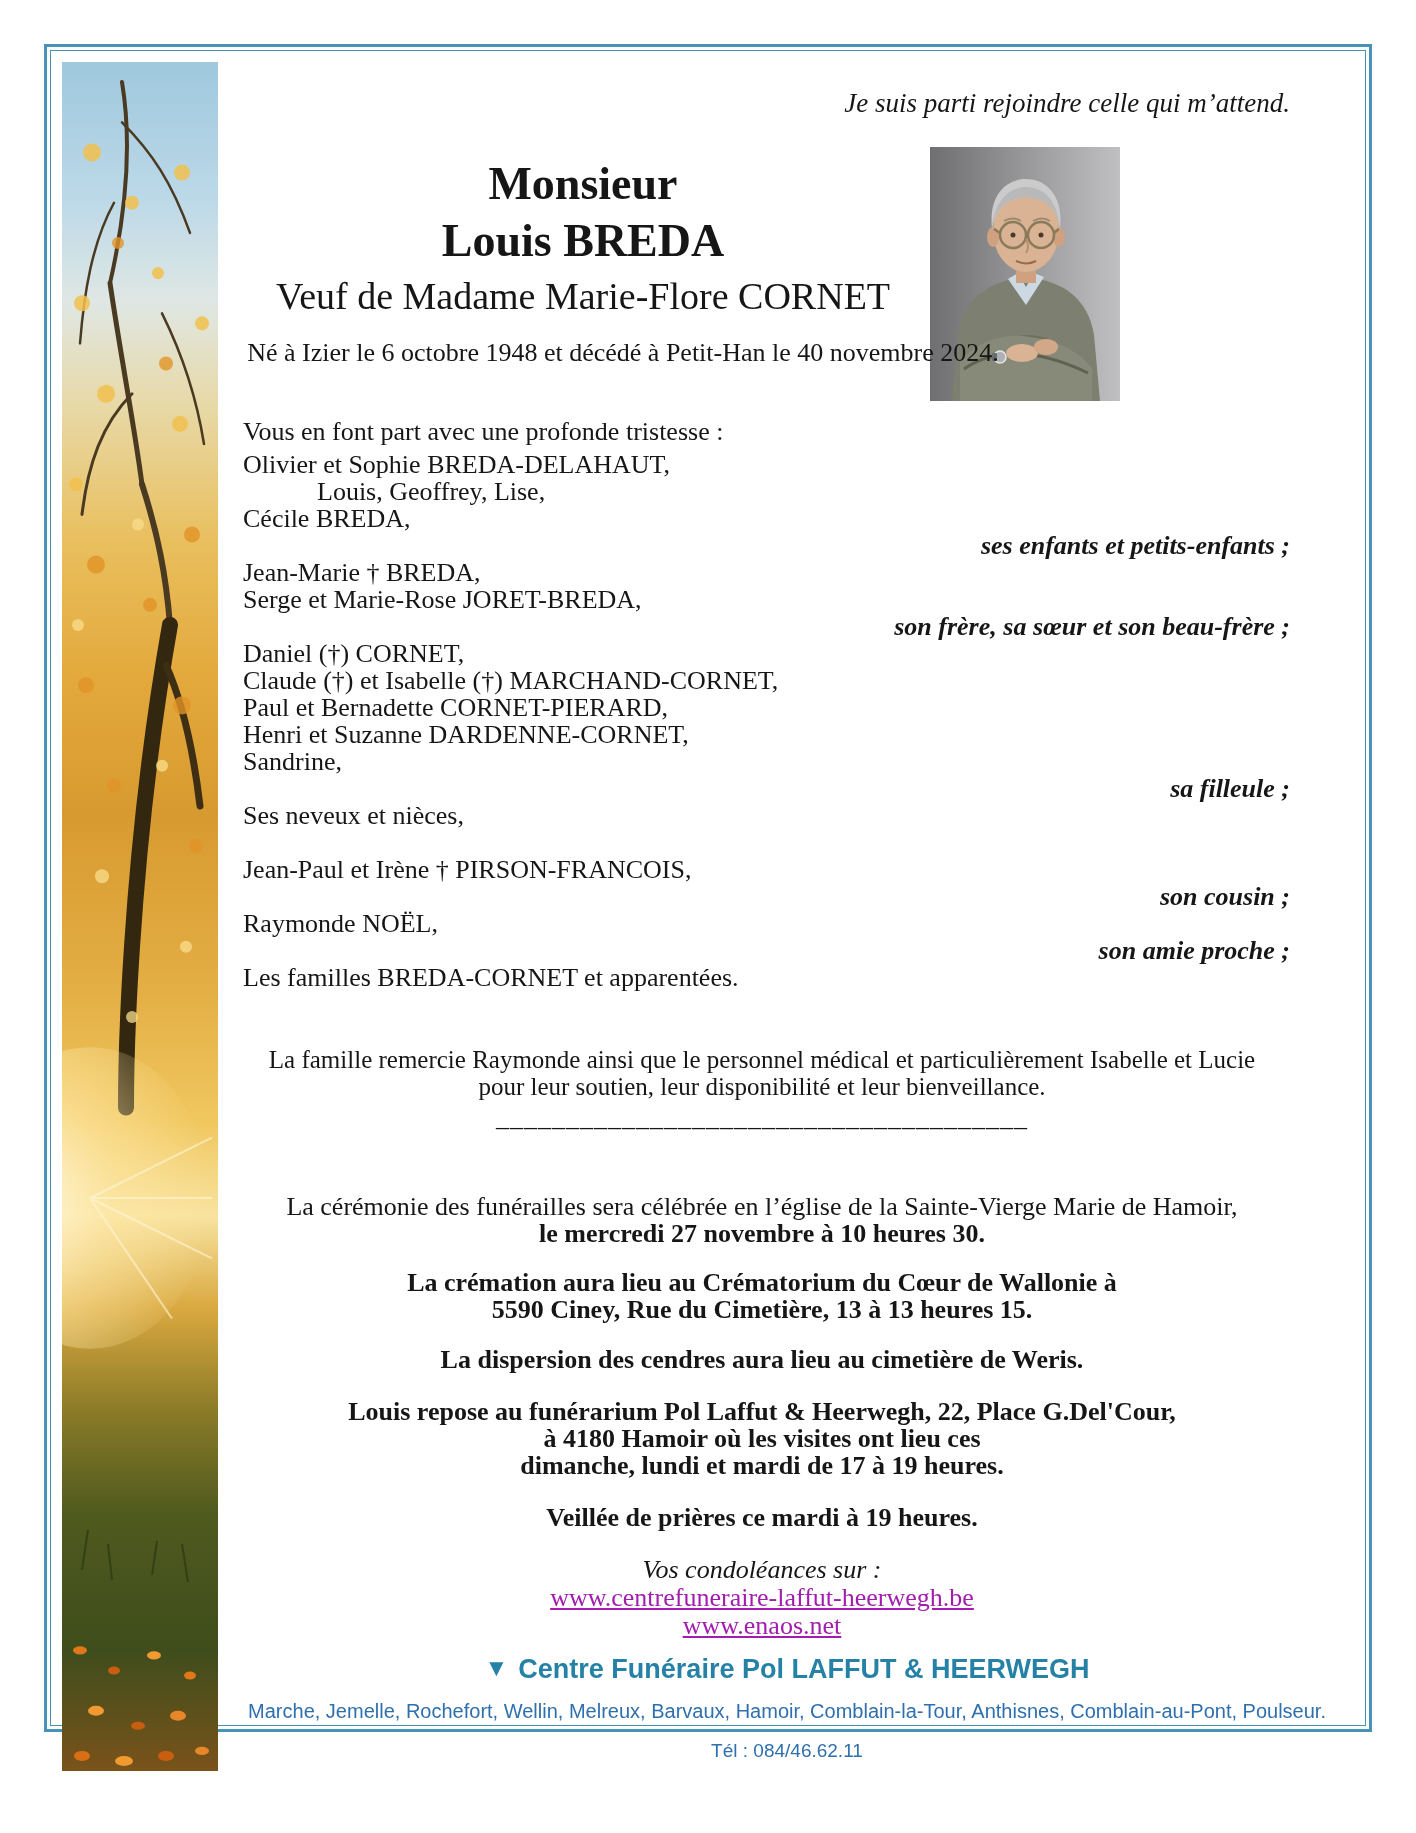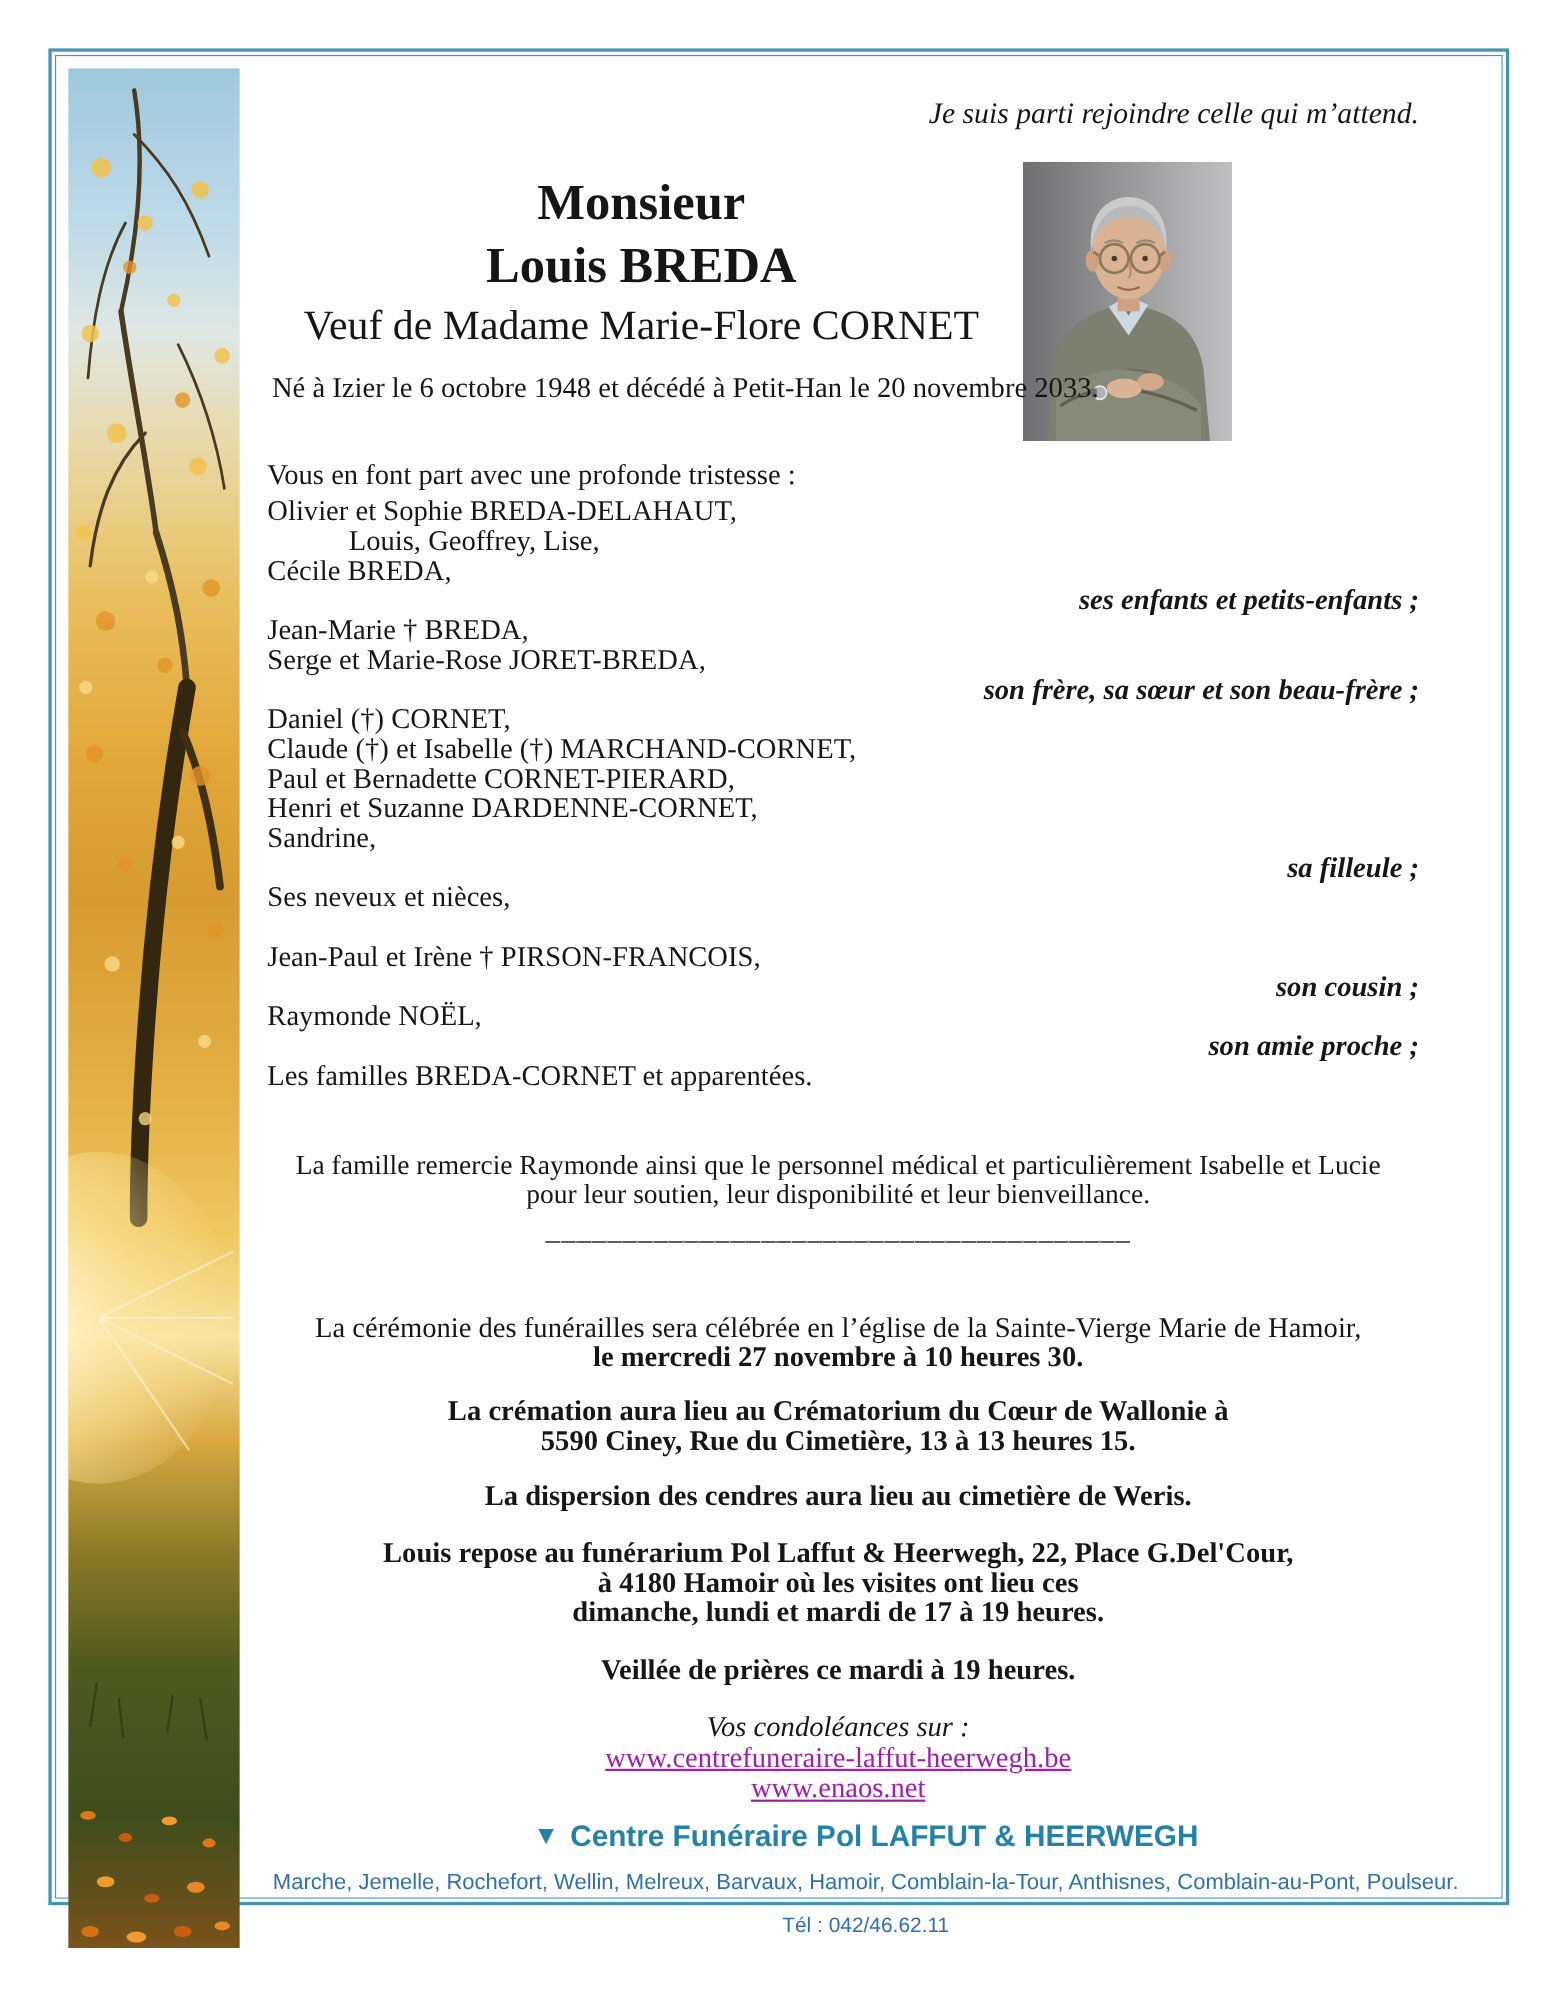--- a/index.html
+++ b/index.html
@@ -213,21 +213,21 @@
   </div>
 
   <div class="quote">Je suis parti rejoindre celle qui m’attend.</div>
 
   <div class="titles">
     <div class="title-main">Monsieur</div>
     <div class="title-main">Louis BREDA</div>
     <div class="subtitle">Veuf de Madame Marie-Flore CORNET</div>
   </div>
 
-  <div class="birth">Né à Izier le 6 octobre 1948 et décédé à Petit-Han le 20 novembre 2033.</div>
+  <div class="birth">Né à Izier le 6 octobre 1948 et décédé à Petit-Han le 40 novembre 2024.</div>
   <div class="intro">Vous en font part avec une profonde tristesse :</div>
 
   <div class="family">
     <div class="name">Olivier et Sophie BREDA-DELAHAUT,</div>
     <div class="name-indent">Louis, Geoffrey, Lise,</div>
     <div class="name">Cécile BREDA,</div>
     <div class="relation">ses enfants et petits-enfants ;</div>
     <div class="name">Jean-Marie † BREDA,</div>
     <div class="name">Serge et Marie-Rose JORET-BREDA,</div>
     <div class="relation">son frère, sa sœur et son beau-frère ;</div>
@@ -271,15 +271,15 @@
   <div class="cblock condolences">
     <div class="lbl">Vos condoléances sur :</div>
     <div><a href="#">www.centrefuneraire-laffut-heerwegh.be</a></div>
     <div><a href="#">www.enaos.net</a></div>
   </div>
 
   <div class="brand">
     <span class="tri">▼</span><span>Centre Funéraire Pol LAFFUT &amp; HEERWEGH</span>
   </div>
   <div class="cities">Marche, Jemelle, Rochefort, Wellin, Melreux, Barvaux, Hamoir, Comblain-la-Tour, Anthisnes, Comblain-au-Pont, Poulseur.</div>
-  <div class="phone">Tél : 042/46.62.11</div>
+  <div class="phone">Tél : 084/46.62.11</div>
 
 </div>
 
 </body></html>

